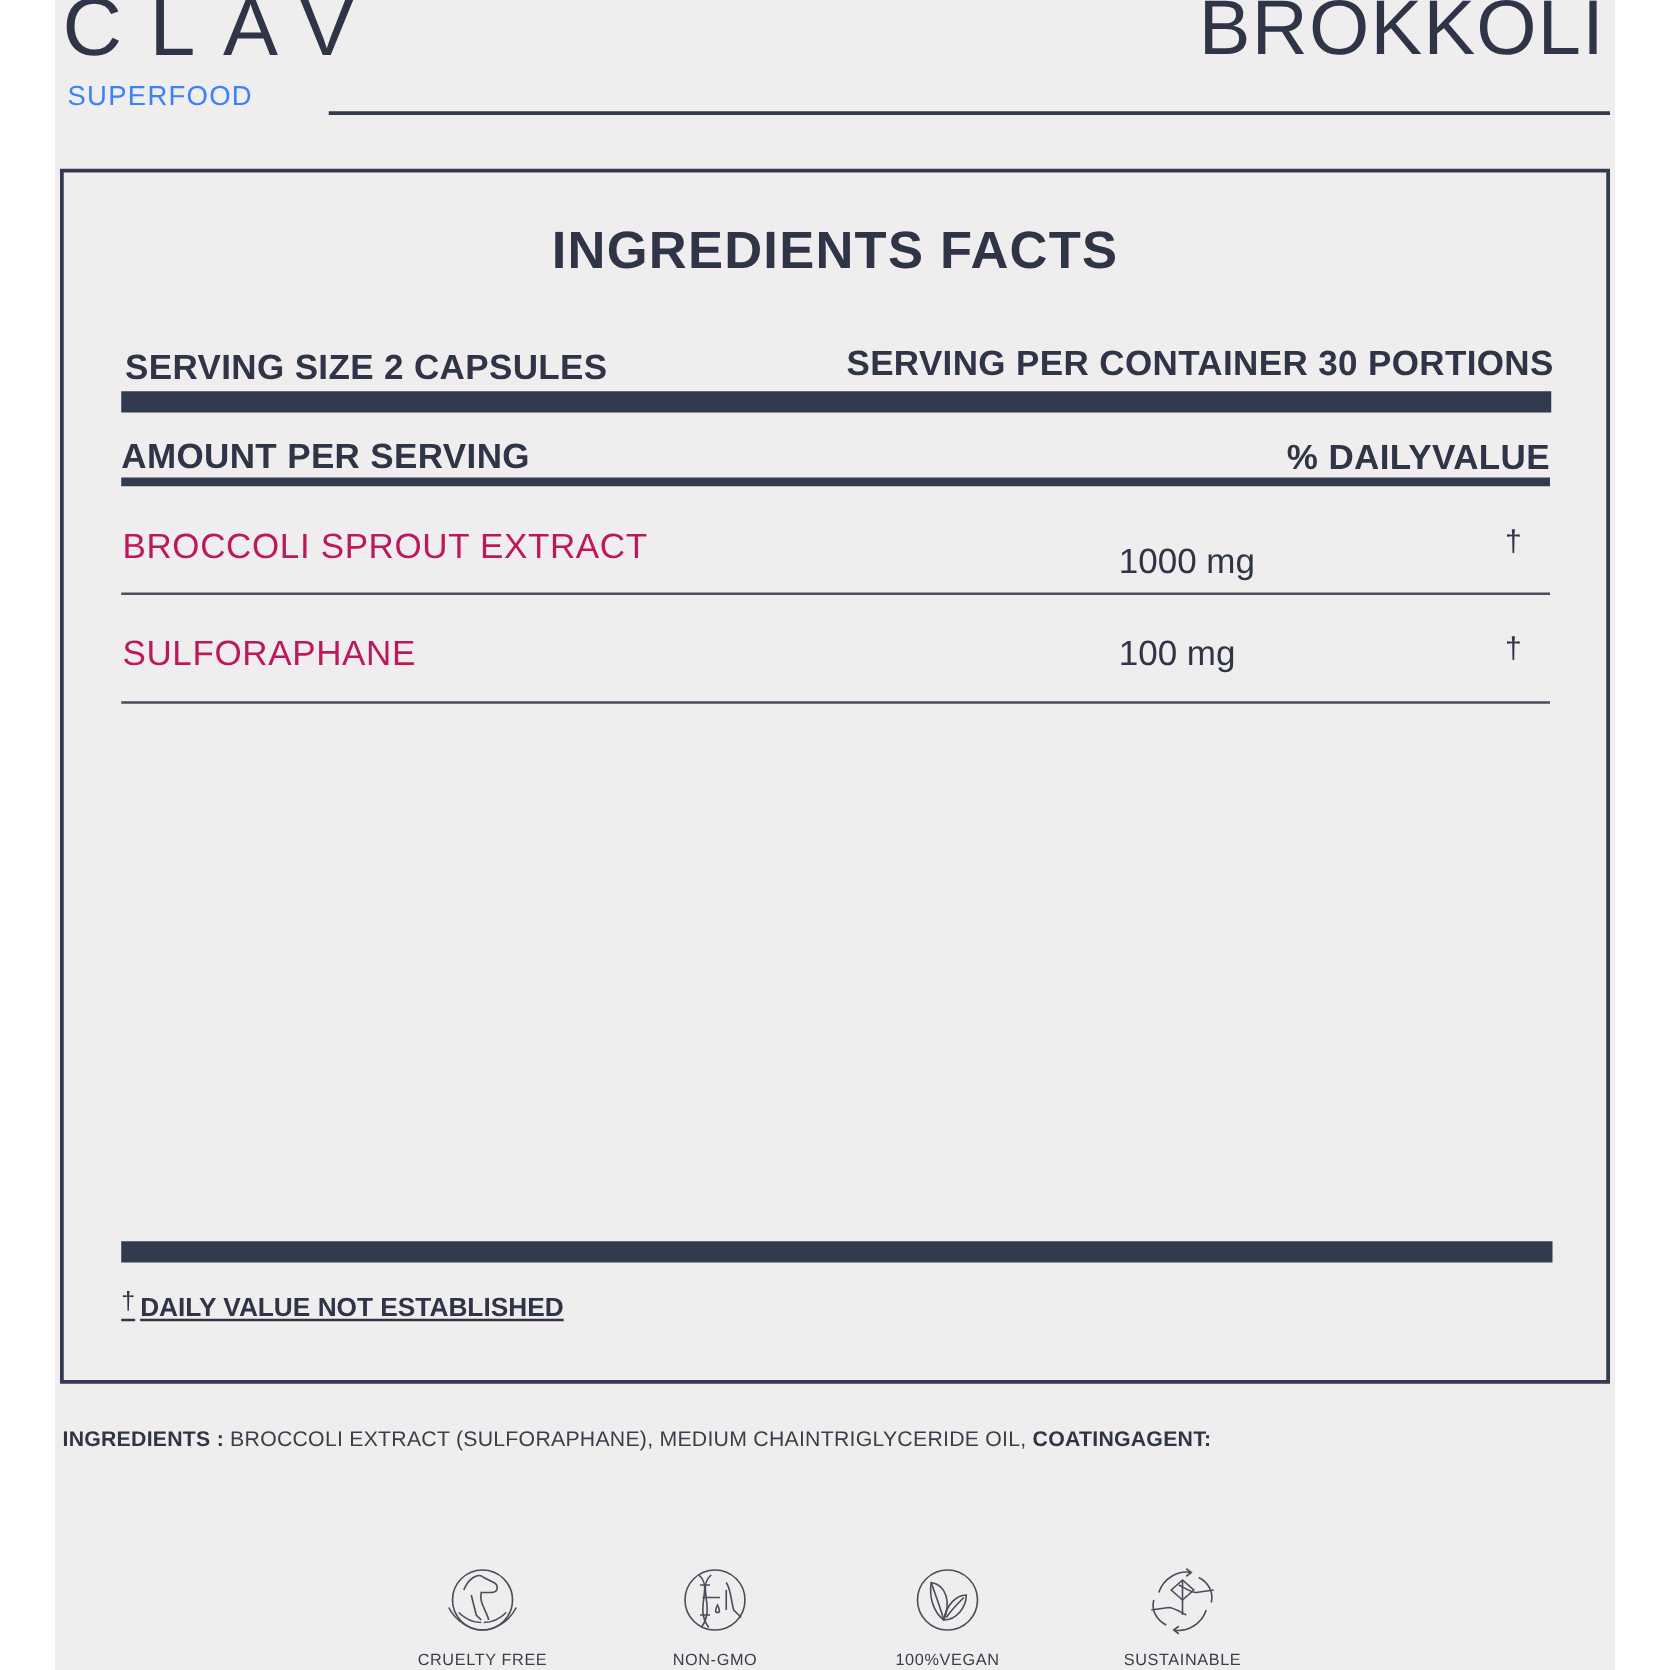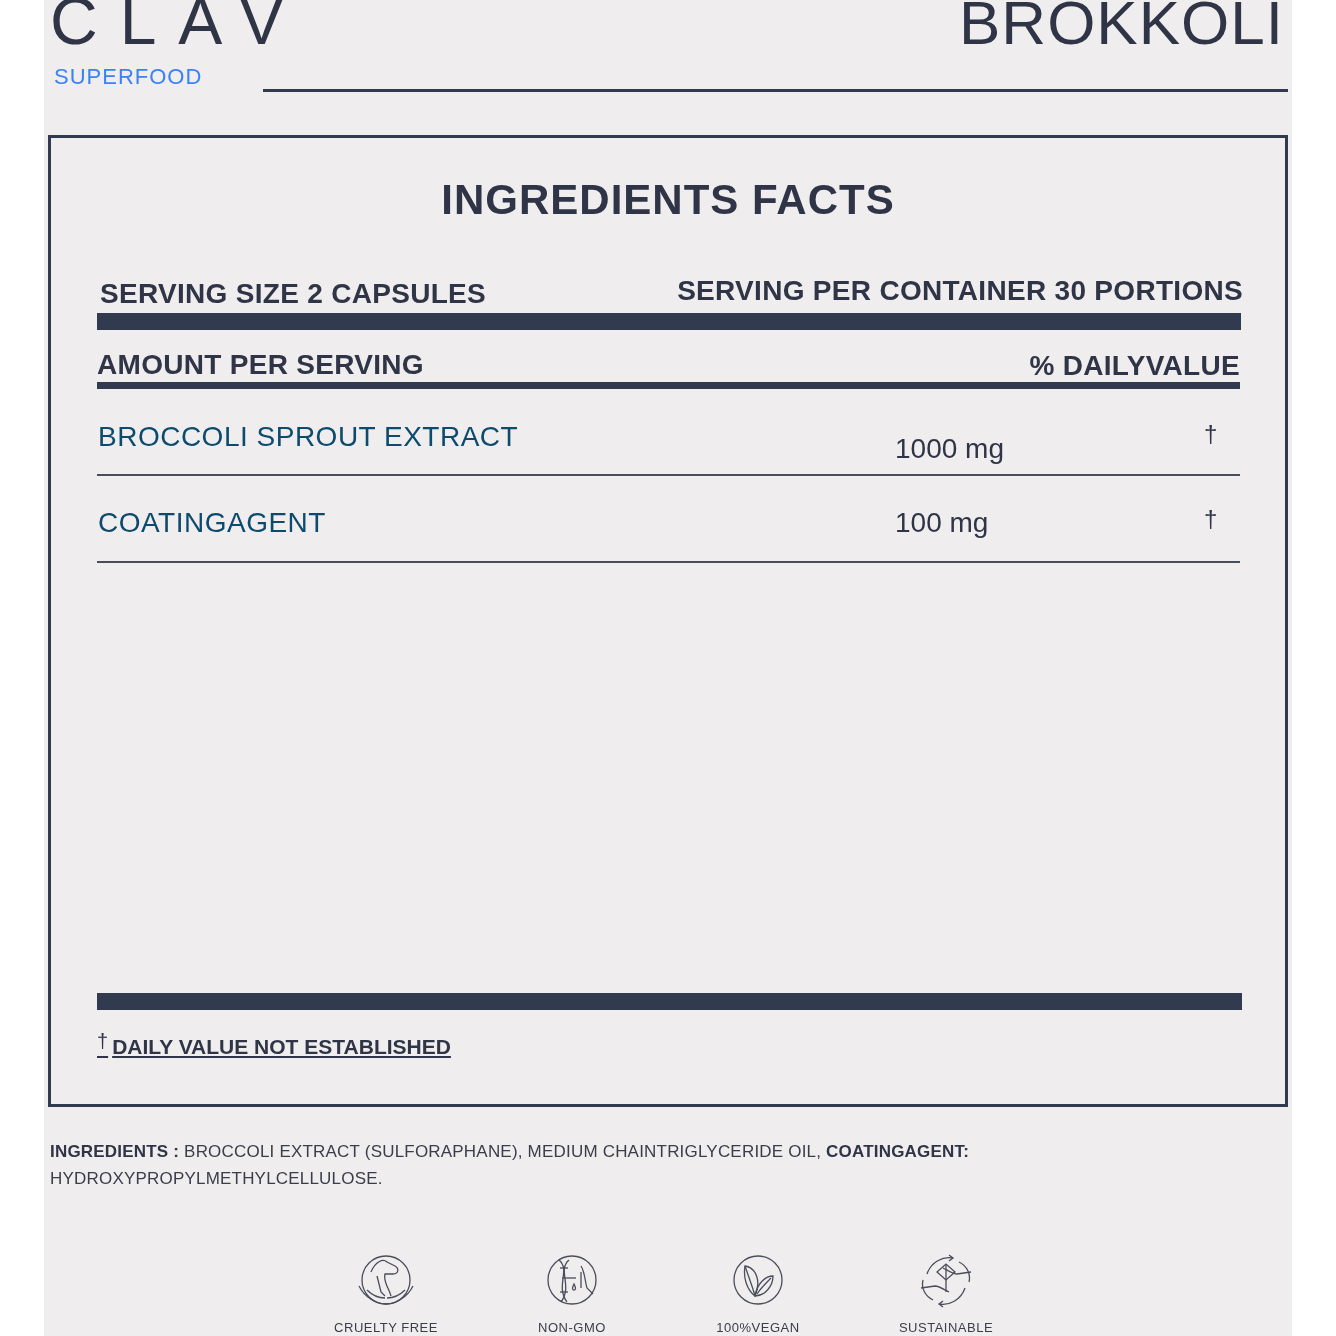--- a/index.html
+++ b/index.html
@@ -18,21 +18,21 @@
     .panel { position: absolute; left: 48px; top: 135px; width: 1234px; height: 966px;
              border: 3px solid #323a4f; box-sizing: content-box; background: #efedee; }
 
     .title { position: absolute; left: 0; right: 0; top: 176px; text-align: center;
              font-size: 42px; font-weight: 700; letter-spacing: 1px; color: #2f3546; }
 
     .lbl { position: absolute; font-size: 28px; font-weight: 700; color: #2f3546; letter-spacing: 0.3px; }
     .bar { position: absolute; background: #323a4f; }
     .thin { position: absolute; height: 2px; background: #4a4e5a; }
 
-    .row-name { position: absolute; left: 98px; font-size: 28px; color: #0c4a6e; letter-spacing: 0.5px; }
+    .row-name { position: absolute; left: 98px; font-size: 28px; color: #be185d; letter-spacing: 0.5px; }
     .row-amt { position: absolute; left: 895px; font-size: 28px; color: #2f3546; }
     .row-dag { position: absolute; left: 1204px; font-size: 24px; color: #2f3546; }
 
     .footnote { position: absolute; left: 97px; top: 1030px; font-size: 21px; font-weight: 700; color: #2f3546; text-decoration: underline; }
     .footnote .dag { font-weight: 400; font-size: 20px; vertical-align: 6px; margin-right: 4px; }
 
     .ingredients { position: absolute; left: 50px; top: 1138px; width: 1200px; font-size: 17px;
                    line-height: 27px; color: #3a3e4a; letter-spacing: 0.2px; }
     .ingredients b { color: #2f3546; }
 
@@ -60,34 +60,33 @@
 
 <div class="lbl" style="left:97px; top:349px;">AMOUNT PER SERVING</div>
 <div class="lbl" style="right:96px; top:350px;">% DAILYVALUE</div>
 <div class="bar" style="left:97px; top:382px; width:1143px; height:7px;"></div>
 
 <div class="row-name" style="top:421px;">BROCCOLI SPROUT EXTRACT</div>
 <div class="row-amt" style="top:421px;margin-top:12px;">1000 mg</div>
 <div class="row-dag" style="top:420px;">†</div>
 <div class="thin" style="left:97px; top:474px; width:1143px;"></div>
 
-<div class="row-name" style="top:507px;">COATINGAGENT</div>
+<div class="row-name" style="top:507px;">SULFORAPHANE</div>
 <div class="row-amt" style="top:507px;">100 mg</div>
 <div class="row-dag" style="top:505px;">†</div>
 <div class="thin" style="left:97px; top:561px; width:1143px;"></div>
 
 <div class="bar" style="left:97px; top:993px; width:1145px; height:17px;"></div>
 
 <div class="footnote">
   <span class="dag">†</span><span>DAILY VALUE NOT ESTABLISHED</span>
 </div>
 
 <div class="ingredients">
   <b>INGREDIENTS :</b><span> BROCCOLI EXTRACT (SULFORAPHANE), MEDIUM CHAINTRIGLYCERIDE OIL, </span><b>COATINGAGENT:</b><br>
-  <span>HYDROXYPROPYLMETHYLCELLULOSE.</span>
 </div>
 
 <div class="badge" style="left:306px;">
   <svg width="62" height="58" viewBox="0 0 62 58">
     <g fill="none" stroke="#4a4e5a" stroke-width="1.3">
       <circle cx="31" cy="28" r="24"></circle>
       <path d="M16 20 C20 10, 28 6, 32 10 L40 14 C44 16, 44 22, 38 22 L30 22 C28 30, 34 36, 36 44"></path>
       <path d="M22 24 L26 40 L30 44"></path>
       <path d="M4 34 C10 46, 22 52, 31 52 C40 52, 52 46, 58 34"></path>
       <path d="M12 38 C18 44, 24 46, 30 46"></path>

